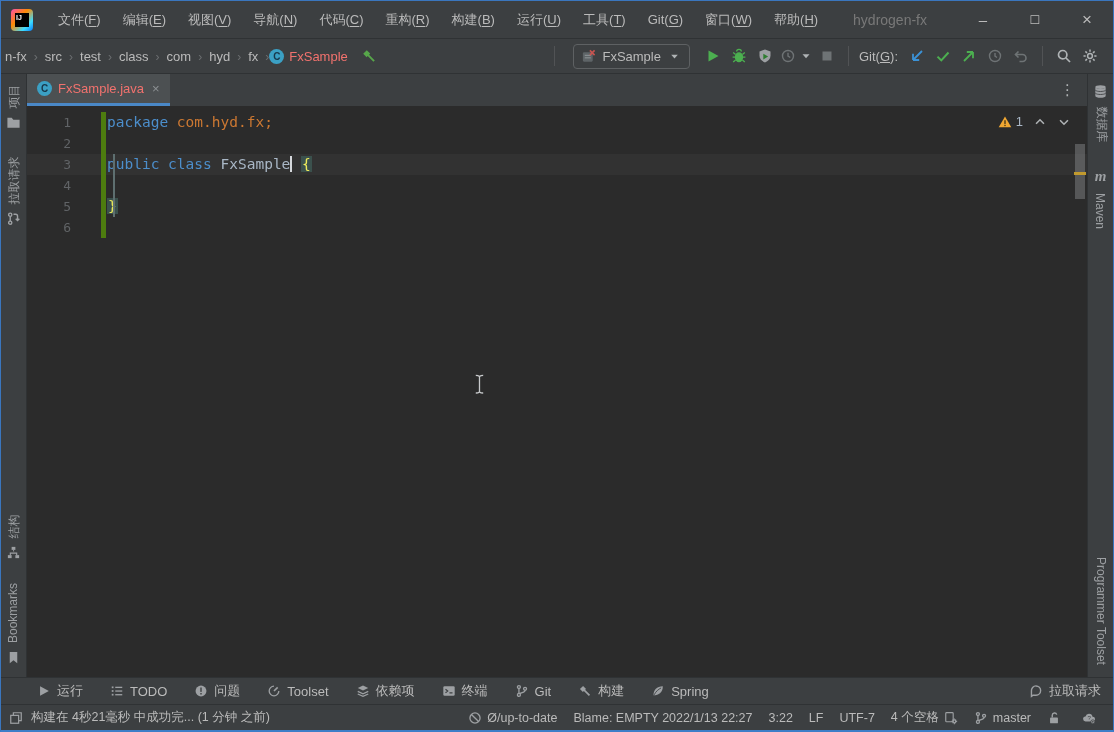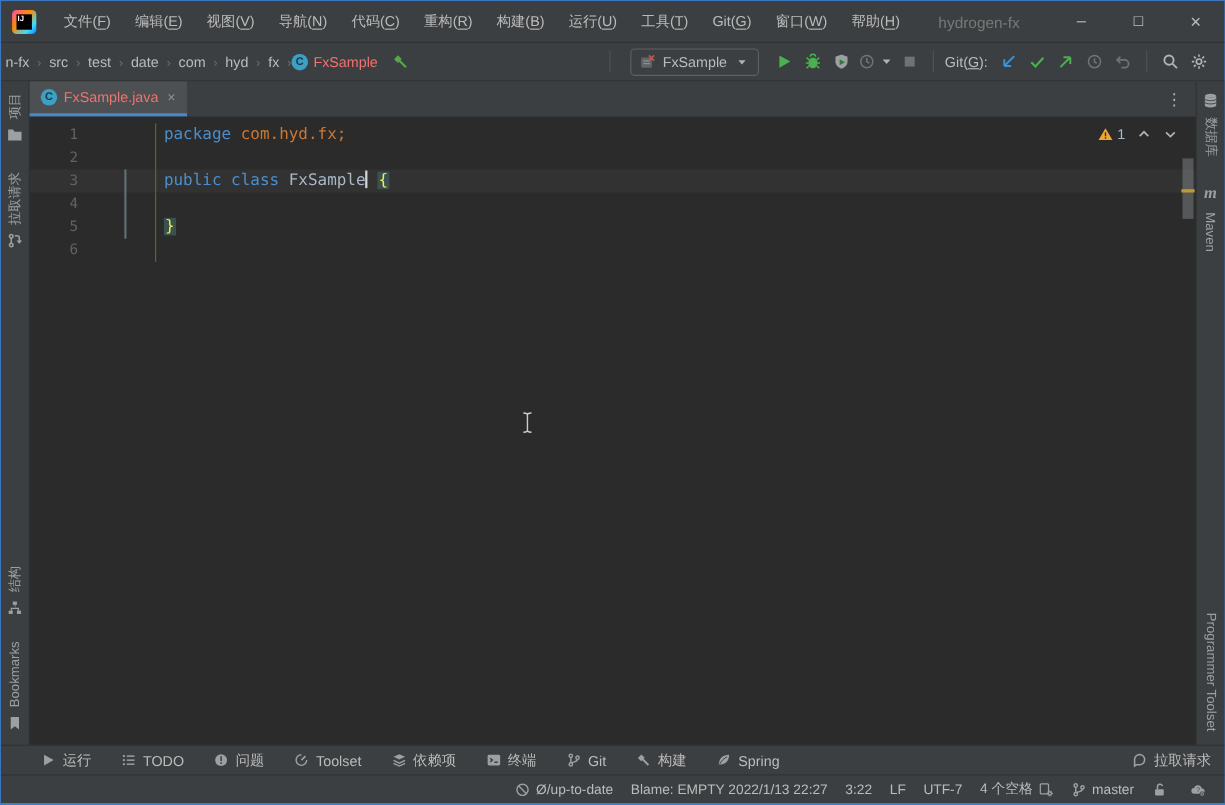--- a/index.html
+++ b/index.html
@@ -62,21 +62,21 @@
   .tab-close { color:#8C9093; font-size:13px; margin-left:2px; }
   #tab-kebab { margin-left:auto; color:#AFB3B5; font-size:15px; display:flex; align-items:center; padding:0 12px; }
 
   
   #editor { flex:1; background:#2B2B2B; position:relative; overflow:hidden;
             font-family:"DejaVu Sans Mono", monospace; font-size:14.5px; }
   #code-lines { padding-top:6px; }
   .code-line { display:flex; height:21px; line-height:21px; }
   .code-line.current { background:#323232; }
   .gutter-num { flex:0 0 74px; text-align:right; padding-right:30px; color:#606366; font-size:13px; }
-  .code-text { flex:1; border-left:1px solid #4d7c0f; padding-left:7px; white-space:pre; color:#A9B7C6;margin-left:40px; }
+  .code-text { flex:1; border-left:5px solid #4d7c0f; padding-left:1px; white-space:pre; color:#A9B7C6; }
   .tok.kw { color:#4C8ECB; }
   .tok.pkg { color:#CC7832; }
   .tok.id { color:#A9B7C6; }
   .tok.brace { color:#EDEB5C; background:#3B514D; padding:0 1px; }
   .caret-bar { display:inline-block; width:2px; height:16px; background:#D5D8DC; vertical-align:-3px; }
   #change-marker { position:absolute; left:86px; top:48px; width:2px; height:63px; background:#5E6F70; }
   #inspection-widget { position:absolute; top:8px; right:16px; display:flex; align-items:center; gap:10px;
                        color:#A9B7C6; font-size:13px; font-family:"Liberation Sans",sans-serif; }
   #inspection-widget svg { width:14px; height:14px; display:block; }
   #scroll-thumb { position:absolute; right:2px; top:38px; width:10px; height:55px;
@@ -139,21 +139,21 @@
 
         <div class="crumb">n-fx</div>
         <div class="crumb-sep">›</div>
 
         <div class="crumb">src</div>
         <div class="crumb-sep">›</div>
 
         <div class="crumb">test</div>
         <div class="crumb-sep">›</div>
 
-        <div class="crumb">date</div>
+        <div class="crumb">class</div>
         <div class="crumb-sep">›</div>
 
         <div class="crumb">com</div>
         <div class="crumb-sep">›</div>
 
         <div class="crumb">hyd</div>
         <div class="crumb-sep">›</div>
 
         <div class="crumb">fx</div>
         <div class="crumb-sep">›</div>
@@ -530,20 +530,29 @@
             <svg viewBox="0 0 16 16" fill="none" stroke="#9DA0A3" stroke-width="1.6">
               <path d="M8 2.2a5.3 5.3 0 0 1 0 10.6H4.6L2.8 14.2V8A5.3 5.3 0 0 1 8 2.2z"></path>
             </svg>
           </span>
           <span>拉取请求</span>
         </div>
       </div>
   </div>
 
   <div id="statusbar">
+    <div id="status-msg">
+      <span style="display:flex;">
+          <svg viewBox="0 0 16 16" fill="none" stroke="#9DA0A3" stroke-width="1.4">
+            <rect x="2" y="5" width="9" height="9"></rect>
+            <path d="M5 5V2h9v9h-3"></path>
+          </svg>
+        </span>
+      <span>构建在 4秒21毫秒 中成功完... (1 分钟 之前)</span>
+    </div>
     <div id="status-right">
 
         <div class="sb-item">
           <span style="display:flex;">
             <svg viewBox="0 0 16 16" fill="none" stroke="#9DA0A3" stroke-width="1.5">
               <circle cx="8" cy="8" r="5.8"></circle>
               <path d="M3.9 3.9l8.2 8.2"></path>
             </svg>
           </span>
           <span>Ø/up-to-date</span>

